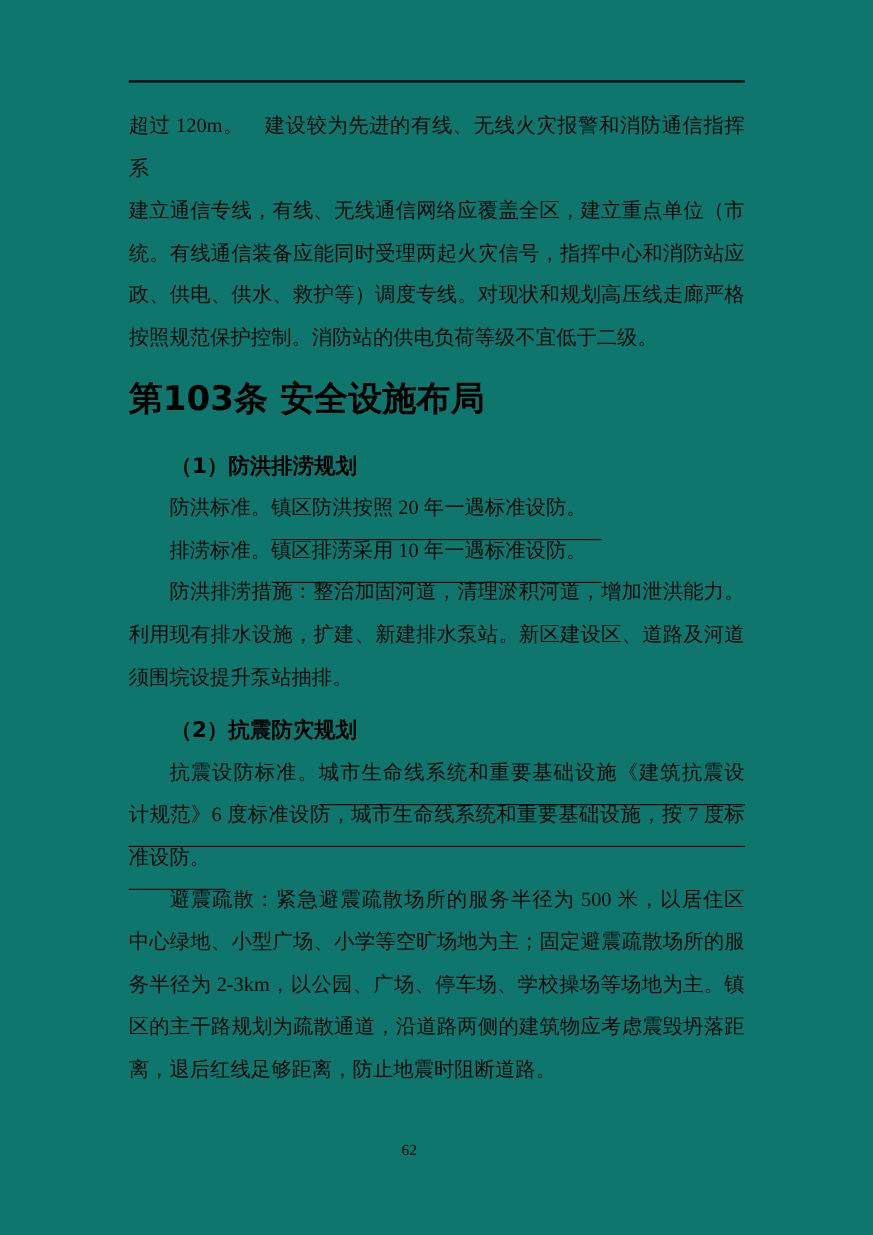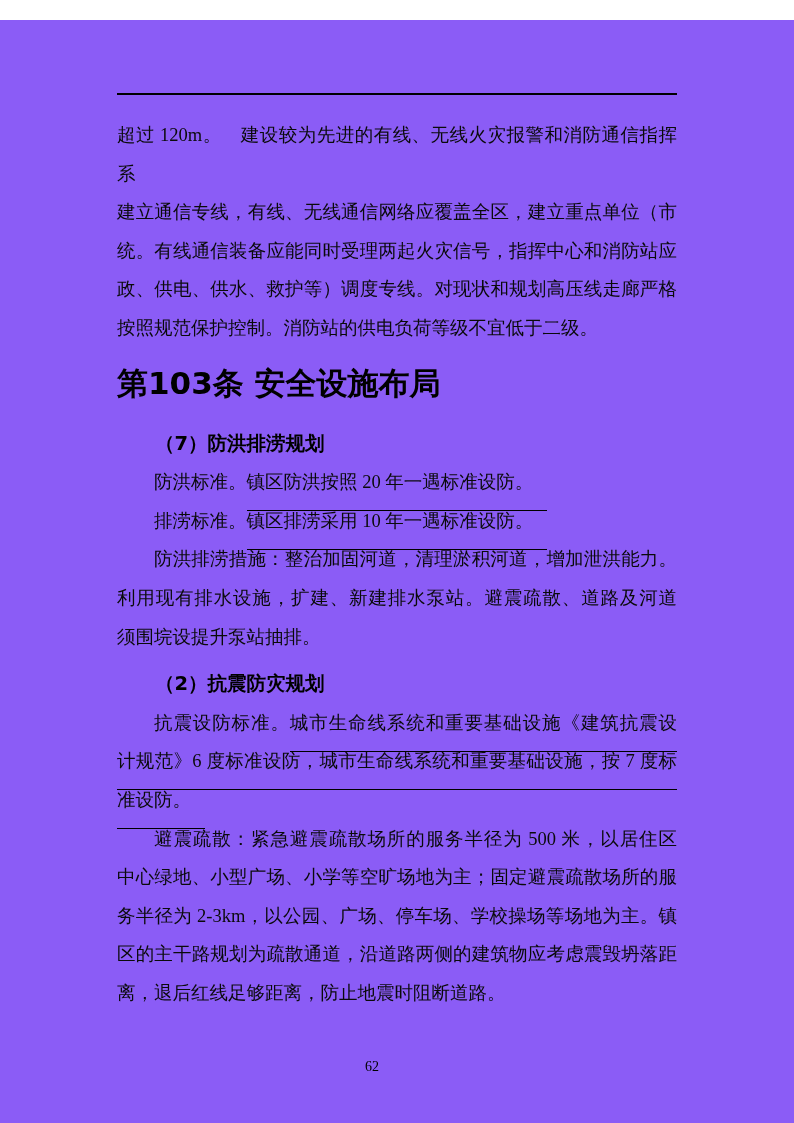--- a/index.html
+++ b/index.html
@@ -5,21 +5,21 @@
   html, body { margin: 0; padding: 0; }
   body {
     width: 794px; height: 1123px;
     background: #ffffff;
     font-family: "Liberation Serif", "DejaVu Serif", serif;
     color: #0a0a0a;
     position: relative;
     overflow: hidden;
   }
   .page {
-    position: absolute; inset: 0; background: #8b5cf6; margin-top: 20px;
+    position: absolute; inset: 0; background: #0f766e;
   }
   .header-rule {
     position: absolute; left: 117px; top: 73px;
     width: 560px; height: 2px; background: #000000;
   }
   .content {
     position: absolute; left: 117px; top: 96px; width: 560px;
   }
   .content > div { box-sizing: border-box; width: 560px; }
   .line {
@@ -73,25 +73,25 @@
 
 <div class="page">
   <div class="header-rule"></div>
   <div class="content">
       <div class="line justify"><span class="n">超过 120m。　建设较为先进的有线、无线火灾报警和消防通信指挥系</span></div>
       <div class="line justify"><span class="n">建立通信专线，有线、无线通信网络应覆盖全区，建立重点单位（市</span></div>
       <div class="line justify"><span class="n">统。有线通信装备应能同时受理两起火灾信号，指挥中心和消防站应</span></div>
       <div class="line justify"><span class="n">政、供电、供水、救护等）调度专线。对现状和规划高压线走廊严格</span></div>
       <div class="line"><span class="n">按照规范保护控制。消防站的供电负荷等级不宜低于二级。</span></div>
       <div class="h1">第103条 安全设施布局</div>
-      <div class="h2 after-h1">（7）防洪排涝规划</div>
+      <div class="h2 after-h1">（1）防洪排涝规划</div>
       <div class="line indent"><span class="n">防洪标准。</span><span class="u pad">镇区防洪按照 20 年一遇标准设防。</span></div>
       <div class="line indent"><span class="n">排涝标准。</span><span class="u pad">镇区排涝采用 10 年一遇标准设防。</span></div>
       <div class="line justify indent"><span class="n">防洪排涝措施：整治加固河道，清理淤积河道，增加泄洪能力。</span></div>
-      <div class="line justify"><span class="n">利用现有排水设施，扩建、新建排水泵站。避震疏散、道路及河道</span></div>
+      <div class="line justify"><span class="n">利用现有排水设施，扩建、新建排水泵站。新区建设区、道路及河道</span></div>
       <div class="line"><span class="n">须围垸设提升泵站抽排。</span></div>
       <div class="h2">（2）抗震防灾规划</div>
       <div class="line justify indent"><span class="n">抗震设防标准。</span><span class="u">城市生命线系统和重要基础设施《建筑抗震设</span></div>
       <div class="line justify"><span class="u">计规范》6 度标准设防，城市生命线系统和重要基础设施，按 7 度标</span></div>
       <div class="line"><span class="u pad">准设防。</span></div>
       <div class="line justify indent"><span class="n">避震疏散：紧急避震疏散场所的服务半径为 500 米，以居住区</span></div>
       <div class="line justify"><span class="n">中心绿地、小型广场、小学等空旷场地为主；固定避震疏散场所的服</span></div>
       <div class="line justify"><span class="n">务半径为 2-3km，以公园、广场、停车场、学校操场等场地为主。镇</span></div>
       <div class="line justify"><span class="n">区的主干路规划为疏散通道，沿道路两侧的建筑物应考虑震毁坍落距</span></div>
       <div class="line"><span class="n">离，退后红线足够距离，防止地震时阻断道路。</span></div>

